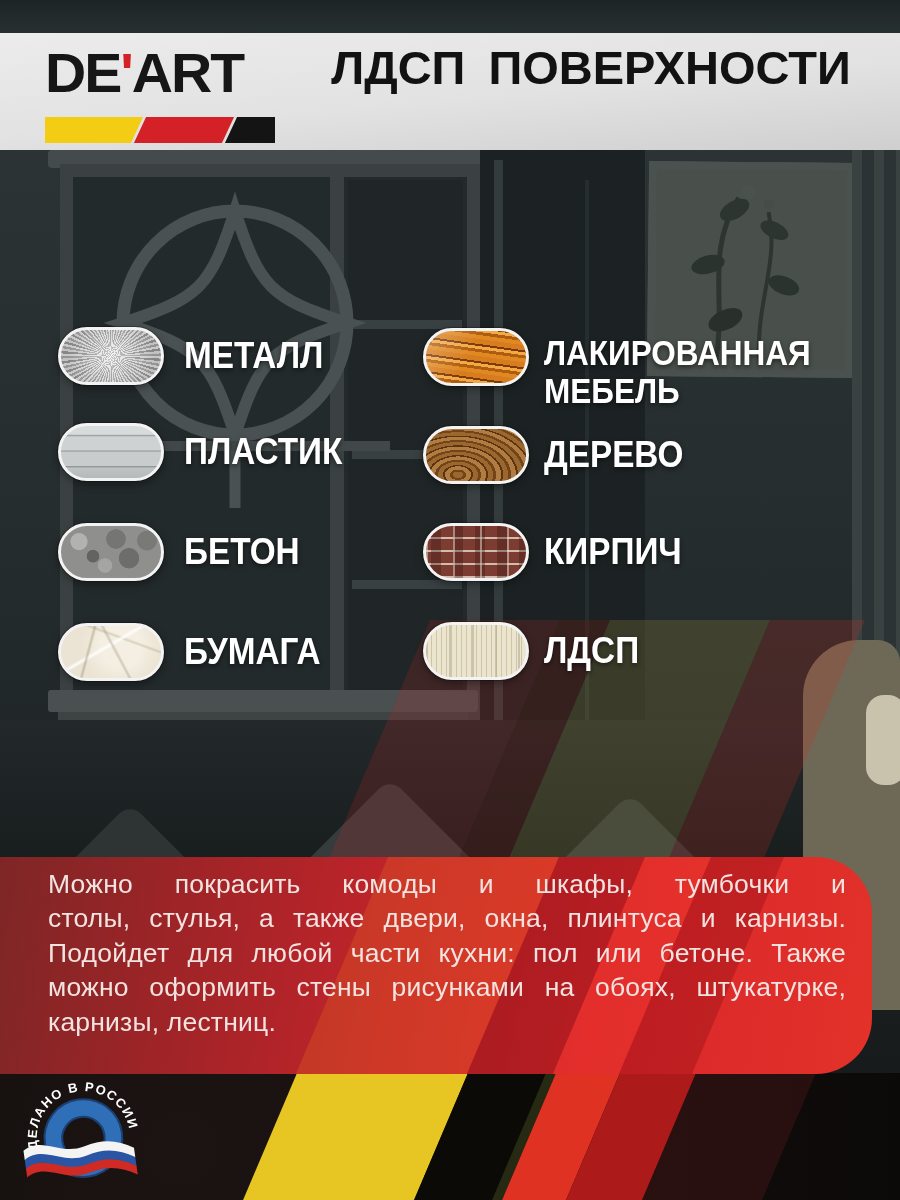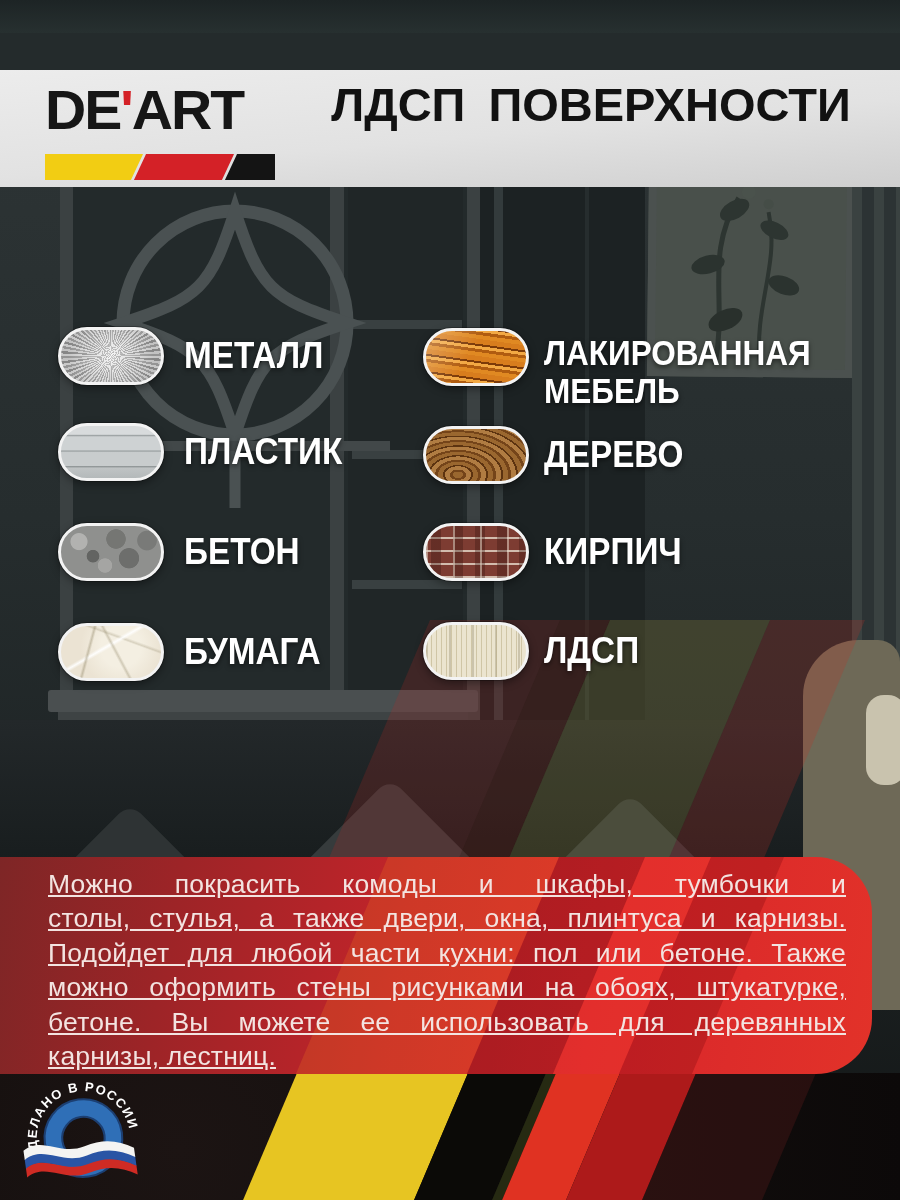--- a/index.html
+++ b/index.html
@@ -6,21 +6,21 @@
   #canvas{position:relative;width:900px;height:1200px;overflow:hidden;
           font-family:"Liberation Sans",sans-serif;background:#242b2c;}
   #canvas *{box-sizing:border-box;}
 
   
   .top-strip{position:absolute;left:0;top:0;width:900px;height:33px;
              background:linear-gradient(#1d2425,#273030);z-index:6;}
 
   
   .header{position:absolute;left:0;top:33px;width:900px;height:117px;z-index:6;
-          background:linear-gradient(175deg,#ececec 0%,#e2e2e2 55%,#cfcfcf 100%);margin-top:37px;}
+          background:linear-gradient(175deg,#ececec 0%,#e2e2e2 55%,#cfcfcf 100%);}
   .logo{position:absolute;left:45px;top:14px;width:235px;height:96px;}
   .logo-text{font-size:56px;font-weight:bold;letter-spacing:-2px;color:#161616;
              line-height:52px;transform:scaleX(1.02);transform-origin:left top;}
   .logo-text .apos{color:#d42127;}
   .logo-bar{position:absolute;left:0;top:70px;width:230px;height:26px;overflow:hidden;}
   .logo-bar .seg{position:absolute;top:0;height:26px;transform:skewX(-25deg);transform-origin:center;}
   .seg-yellow{left:-18px;width:110px;background:#f2cd13;}
   .seg-red{left:95px;width:88px;background:#d42127;}
   .seg-black{left:186px;width:110px;background:#141414;}
   .title{position:absolute;left:295px;top:10px;width:592px;height:100px;
@@ -99,21 +99,21 @@
   .ribbons-top{position:absolute;left:0;top:620px;width:900px;height:237px;overflow:hidden;z-index:2;}
   .ribbon{position:absolute;top:0;bottom:0;transform:skewX(-23deg);transform-origin:0 0;}
 
   
   .banner{position:absolute;left:0;top:857px;width:872px;height:217px;z-index:3;
           border-radius:0 56px 56px 0;overflow:hidden;
           background:linear-gradient(100deg,#7e2626 0%,#9d2427 20%,#c1242a 45%,#d8262b 68%,#e23229 100%);}
   .banner .stripe{position:absolute;top:0;bottom:0;transform:skewX(-23deg);transform-origin:0 0;}
   .banner-text{position:absolute;left:48px;top:10px;width:798px;z-index:2;
                color:#f3e3e0;font-size:26.5px;line-height:34.4px;letter-spacing:.2px;}
-  .banner-line{text-align:justify;text-align-last:justify;text-decoration:underline;}
+  .banner-line{text-align:justify;text-align-last:justify;}
   .banner-line.last{text-align-last:left;}
 
   
   .bottom{position:absolute;left:0;top:1073px;width:900px;height:127px;z-index:2;
           background:radial-gradient(circle at 20% 60%,#1c1413 0%,#120e0d 55%,#0c0909 100%);overflow:hidden;}
   .bottom .stripe{position:absolute;top:0;bottom:0;transform:skewX(-23deg);transform-origin:0 0;}
 
   
   .badge{position:absolute;left:26px;top:1078px;width:114px;height:114px;z-index:5;
          transform:rotate(-8deg);}
@@ -217,21 +217,20 @@
   <div class="banner">
     <div class="stripe" style="left:388px;width:171px;background:rgba(255,140,30,.20);"></div>
     <div class="stripe" style="left:559px;width:86px;background:rgba(60,0,5,.22);"></div>
     <div class="stripe" style="left:645px;width:66px;background:rgba(255,70,45,.28);"></div>
     <div class="stripe" style="left:711px;width:73px;background:rgba(120,5,12,.28);"></div>
     <div class="banner-text">
       <div class="banner-line">Можно покрасить комоды и шкафы, тумбочки и</div>
       <div class="banner-line">столы, стулья, а также двери, окна, плинтуса и карнизы.</div>
       <div class="banner-line">Подойдет для любой части кухни: пол или бетоне. Также</div>
       <div class="banner-line">можно оформить стены рисунками на обоях, штукатурке,</div>
-      <div class="banner-line">бетоне. Вы можете ее использовать для деревянных</div>
       <div class="banner-line last">карнизы, лестниц.</div>
     </div>
   </div>
 
   <div class="bottom">
     <div class="stripe" style="left:297px;width:171px;background:#e7c522;"></div>
     <div class="stripe" style="left:468px;width:78px;background:#0b0a07;"></div>
     <div class="stripe" style="left:546px;width:10px;background:#262a12;"></div>
     <div class="stripe" style="left:556px;width:64px;background:#e03222;"></div>
     <div class="stripe" style="left:620px;width:76px;background:#ad1a1a;"></div>

